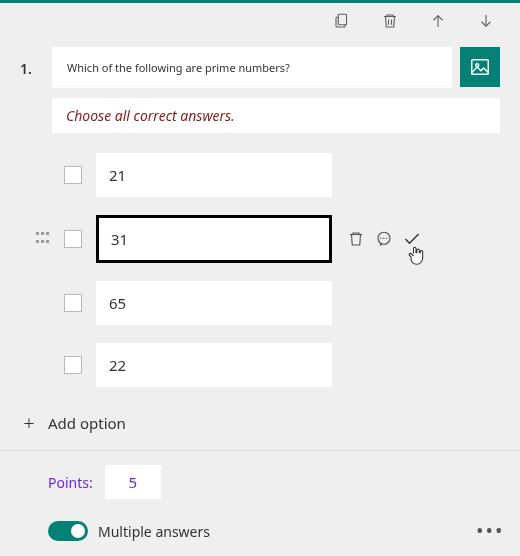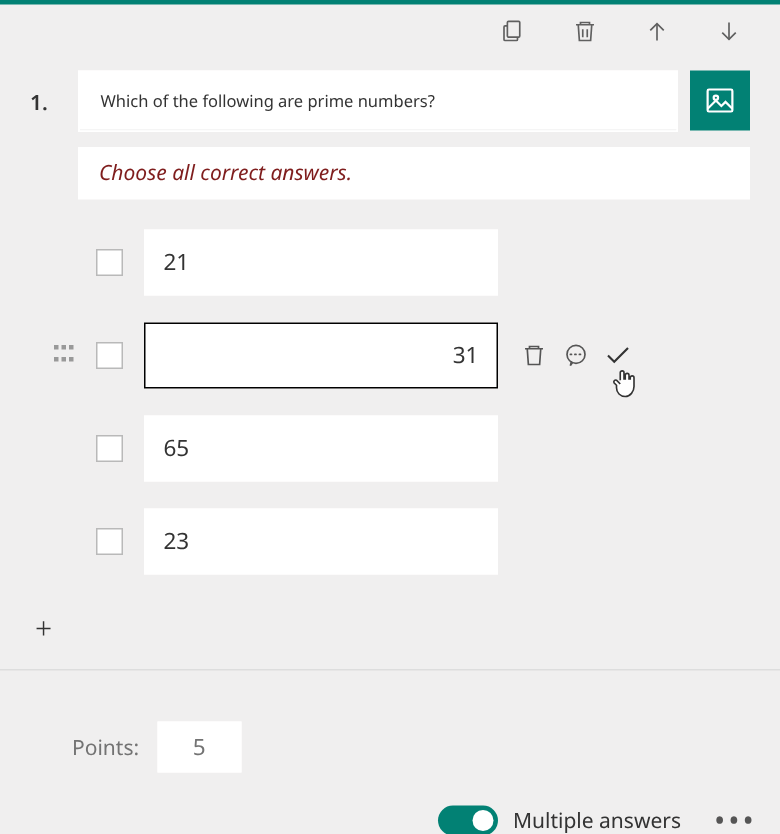--- a/index.html
+++ b/index.html
@@ -86,22 +86,21 @@
   }
   .optinput {
     width: 236px;
     background:#fff;
     border:1px solid #fff;
     padding:11px 12px;
     font-size:15px;
     color:#333;
   }
   .option.active .optinput {
-    border:1px solid #000000;
-    text-align:right;
+    border:3px solid #000000;
   }
   .optactions {
     display:flex;
     align-items:center;
     gap:8px;
     color:#555;
     visibility:hidden;
   }
   .option.active .optactions { visibility:visible; }
   .optactions .ico { width:20px; height:20px; display:flex; align-items:center; justify-content:center; cursor:pointer; }
@@ -126,36 +125,35 @@
   .divider { height:1px; background:#ddd; margin:0; }
 
   
   .footer {
     padding: 14px 20px 0 48px;
   }
   .pointsrow {
     display:flex;
     align-items:center;
     gap:12px;
-    color:#737373;
+    color:#6d28d9;
     margin-bottom: 22px;
-    margin-top: 20px;
   }
   .pointsinput {
     width:56px;
     background:#fff;
     border:1px solid #fff;
     padding:6px 4px;
     text-align:center;
     font-size:15px;
   }
   .togglerow {
     display:flex;
     align-items:center;
-    justify-content:flex-end;
+    justify-content:space-between;
     gap: 22px;
   }
   .toggle {
     display:flex;
     align-items:center;
     gap:10px;
     cursor:pointer;
   }
   .switch {
     width:40px; height:20px; border-radius:10px;
@@ -296,27 +294,28 @@
     <div class="option">
       <div class="drag">
           <span></span>
           <span></span>
           <span></span>
           <span></span>
           <span></span>
           <span></span>
         </div>
       <div class="cbox"></div>
-      <div class="optinput">23</div>
+      <div class="optinput">22</div>
       <div class="optactions"></div>
     </div>
   </div>
 
   <div class="addopt">
     <span class="plus">+</span>
+    <span>Add option</span>
   </div>
 
   <div class="divider"></div>
 
   <div class="footer">
     <div class="pointsrow">
       <span>Points:</span>
       <div class="pointsinput">5</div>
     </div>
     <div class="togglerow">

